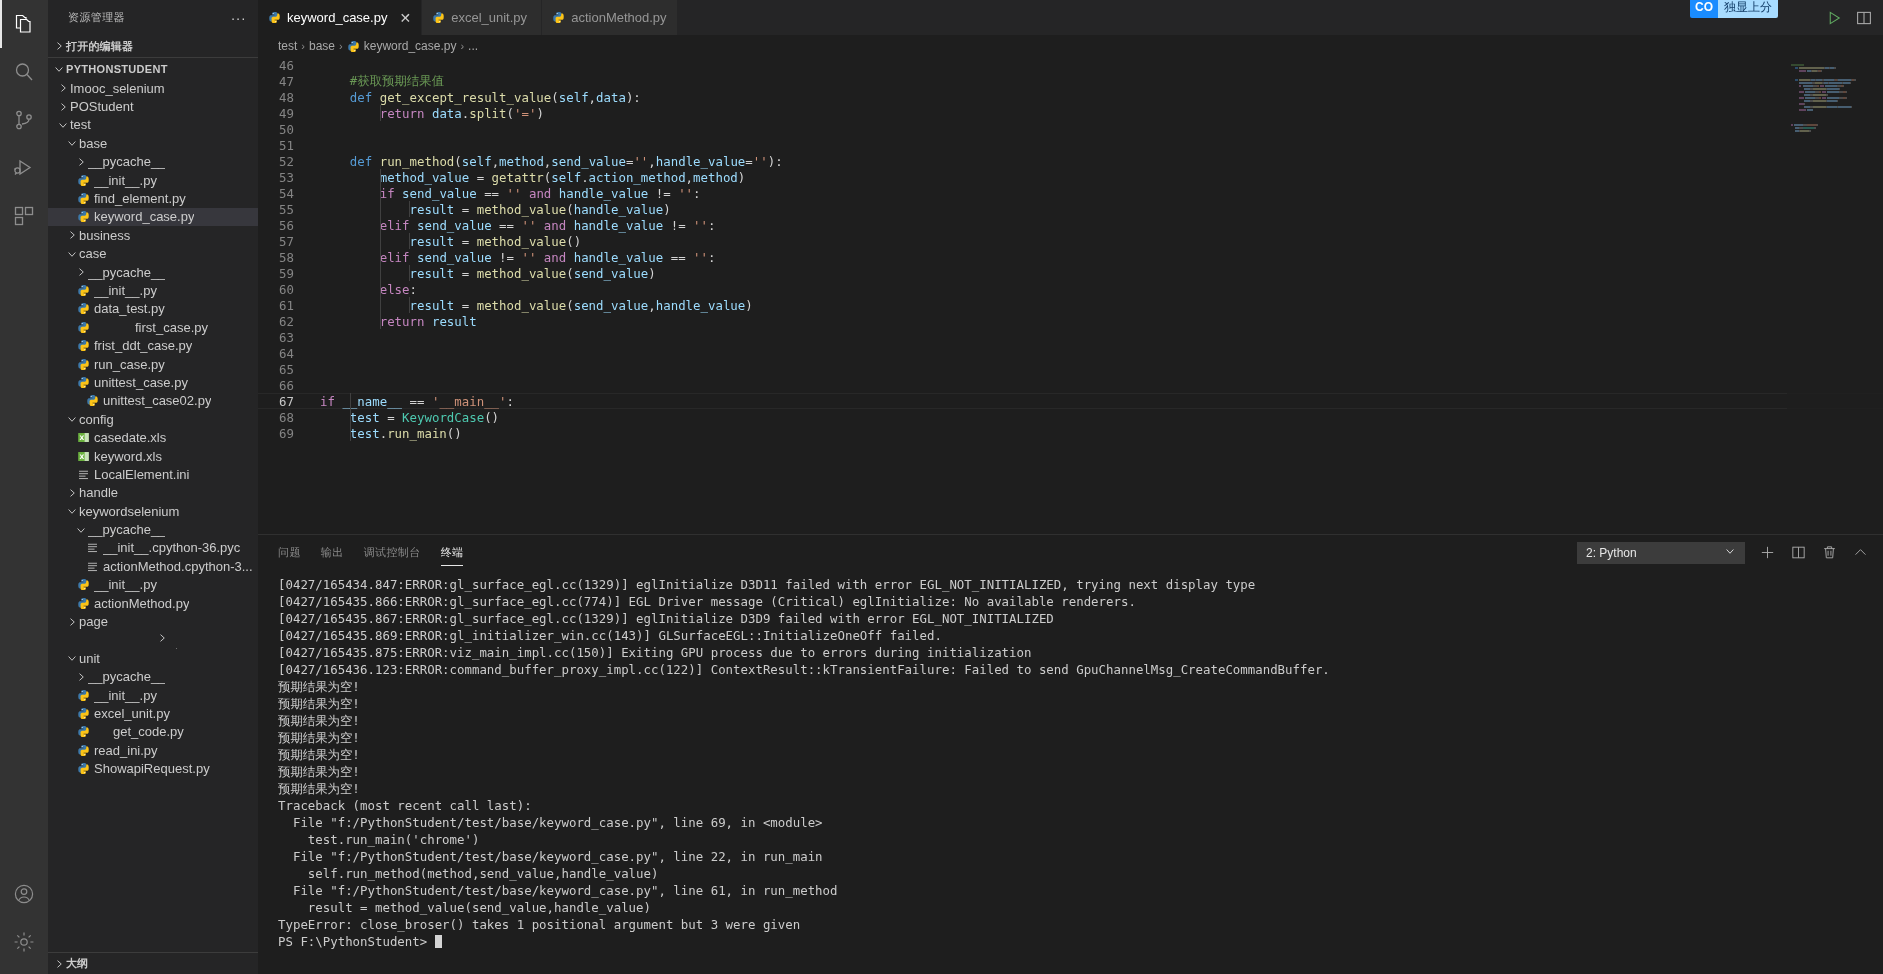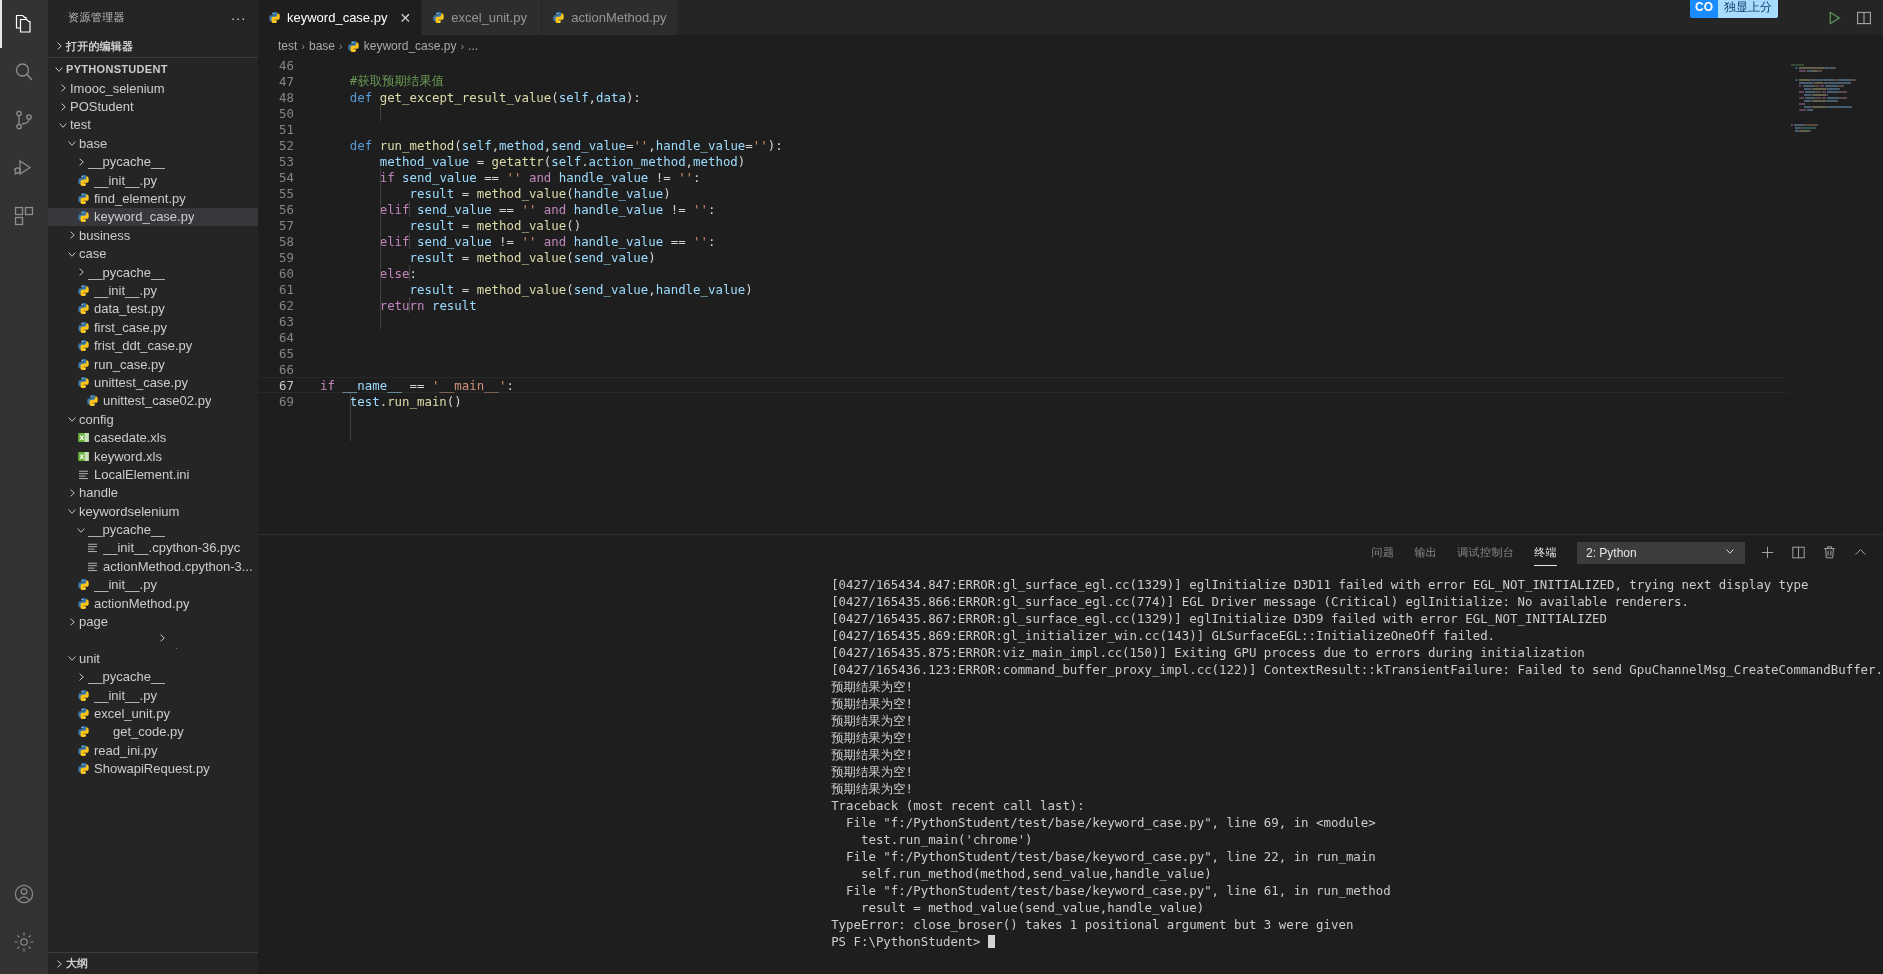--- a/index.html
+++ b/index.html
@@ -126,21 +126,21 @@
   .t-plain { color: #d4d4d4; }
   .t-cls { color: #4ec9b0; }
 
   .minimap {
     position: absolute; top: 0; right: 0; width: 96px; height: 100%;
     background: #1e1e1e; opacity:.85; pointer-events: none;
   }
   .mm-line { height: 2px; margin-bottom: 1px; }
 
   
-  .panel { height: 440px; flex: 0 0 440px; background: #1e1e1e; display:flex; flex-direction:column; border-top: 1px solid #303030; align-items: flex-end;}
+  .panel { height: 440px; flex: 0 0 440px; background: #1e1e1e; display:flex; flex-direction:column; border-top: 1px solid #303030;}
   .paneltabs { height: 35px; display: flex; align-items: center; padding-left: 20px; gap: 20px; position: relative;}
   .ptab { font-size: 11px; color: #8a8a8a; text-transform: uppercase; letter-spacing:.4px; height:35px; display:flex; align-items:center; position:relative;}
   .ptab.active { color: #e7e7e7; }
   .ptab.active::after { content:""; position:absolute; left:0; right:0; bottom:4px; height:1px; background:#e7e7e7; }
   .paneltools { margin-left:auto; display:flex; align-items:center; gap:14px; padding-right: 14px; }
   .termselect {
     background: #3c3c3c; color:#e7e7e7; font-size:12px;
     height: 22px; min-width: 168px; display:flex; align-items:center;
     padding: 0 8px; justify-content: space-between; border:1px solid #3c3c3c;
   }
@@ -374,21 +374,21 @@
           <span class="fico">
             <svg width="13" height="13" viewBox="0 0 16 16">
               <path d="M7.8 1.2c-2 0-2.6.9-2.6 2v1.4h2.8v.5H3.9c-1.1 0-2 .7-2.2 2-.2 1.4-.2 2.3 0 3.8.2 1.2.9 2 2 2h1v-1.7c0-1.2 1-2.2 2.2-2.2h2.8c1 0 1.9-.9 1.9-2V3.2c0-1.1-.9-1.9-2-2H7.8z" fill="#3c78a9"></path>
               <path d="M8.2 14.8c2 0 2.6-.9 2.6-2v-1.4H8v-.5h4.1c1.1 0 2-.7 2.2-2 .2-1.4.2-2.3 0-3.8-.2-1.2-.9-2-2-2h-1v1.7c0 1.2-1 2.2-2.2 2.2H6.3c-1 0-1.9.9-1.9 2v3.8c0 1.1.9 1.9 2 2h1.8z" fill="#fcc417"></path>
               <circle cx="6.4" cy="3.1" r=".62" fill="#fff"></circle>
               <circle cx="9.6" cy="12.9" r=".62" fill="#fff"></circle>
             </svg>
           </span>
           <span class="lbl">data_test.py</span>
         </div>
-        <div class="row" style="padding-left: 26px;">
+        <div class="row" style="padding-left: 26px; gap: 41px;">
           <span class="fico">
             <svg width="13" height="13" viewBox="0 0 16 16">
               <path d="M7.8 1.2c-2 0-2.6.9-2.6 2v1.4h2.8v.5H3.9c-1.1 0-2 .7-2.2 2-.2 1.4-.2 2.3 0 3.8.2 1.2.9 2 2 2h1v-1.7c0-1.2 1-2.2 2.2-2.2h2.8c1 0 1.9-.9 1.9-2V3.2c0-1.1-.9-1.9-2-2H7.8z" fill="#3c78a9"></path>
               <path d="M8.2 14.8c2 0 2.6-.9 2.6-2v-1.4H8v-.5h4.1c1.1 0 2-.7 2.2-2 .2-1.4.2-2.3 0-3.8-.2-1.2-.9-2-2-2h-1v1.7c0 1.2-1 2.2-2.2 2.2H6.3c-1 0-1.9.9-1.9 2v3.8c0 1.1.9 1.9 2 2h1.8z" fill="#fcc417"></path>
               <circle cx="6.4" cy="3.1" r=".62" fill="#fff"></circle>
               <circle cx="9.6" cy="12.9" r=".62" fill="#fff"></circle>
             </svg>
           </span>
           <span class="lbl">first_case.py</span>
         </div>
@@ -703,38 +703,40 @@
         <span>keyword_case.py</span>
         <span class="bc-sep">›</span>
         <span>...</span>
       </div>
 
     <div class="codearea">
       <div class="codescroll" id="code-lines">
           <div class="codeline"><div class="gutter">46</div><div class="codetext"></div></div>
           <div class="codeline"><div class="gutter">47</div><div class="codetext"><span class="t-cmt">    #获取预期结果值</span></div></div>
           <div class="codeline"><div class="gutter">48</div><div class="codetext"><span class="t-plain">    </span><span class="t-def">def</span><span class="t-plain"> </span><span class="t-fn">get_except_result_value</span><span class="t-plain">(</span><span class="t-var">self</span><span class="t-plain">,</span><span class="t-var">data</span><span class="t-plain">):</span></div></div>
+          <div class="codeline"><div class="gutter">49</div><div class="codetext"><span class="t-plain">        </span><span class="t-kw">return</span><span class="t-plain"> </span><span class="t-var">data</span><span class="t-plain">.</span><span class="t-fn">split</span><span class="t-plain">(</span><span class="t-str">'='</span><span class="t-plain">)</span></div></div>
           <div class="codeline"><div class="gutter">50</div><div class="codetext"></div></div>
           <div class="codeline"><div class="gutter">51</div><div class="codetext"></div></div>
           <div class="codeline"><div class="gutter">52</div><div class="codetext"><span class="t-plain">    </span><span class="t-def">def</span><span class="t-plain"> </span><span class="t-fn">run_method</span><span class="t-plain">(</span><span class="t-var">self</span><span class="t-plain">,</span><span class="t-var">method</span><span class="t-plain">,</span><span class="t-var">send_value</span><span class="t-plain">=</span><span class="t-str">''</span><span class="t-plain">,</span><span class="t-var">handle_value</span><span class="t-plain">=</span><span class="t-str">''</span><span class="t-plain">):</span></div></div>
           <div class="codeline"><div class="gutter">53</div><div class="codetext"><span class="t-plain">        </span><span class="t-var">method_value</span><span class="t-plain"> = </span><span class="t-fn">getattr</span><span class="t-plain">(</span><span class="t-var">self</span><span class="t-plain">.</span><span class="t-var">action_method</span><span class="t-plain">,</span><span class="t-var">method</span><span class="t-plain">)</span></div></div>
           <div class="codeline"><div class="gutter">54</div><div class="codetext"><span class="t-plain">        </span><span class="t-kw">if</span><span class="t-plain"> </span><span class="t-var">send_value</span><span class="t-plain"> == </span><span class="t-str">''</span><span class="t-plain"> </span><span class="t-kw">and</span><span class="t-plain"> </span><span class="t-var">handle_value</span><span class="t-plain"> != </span><span class="t-str">''</span><span class="t-plain">:</span></div></div>
           <div class="codeline"><div class="gutter">55</div><div class="codetext"><span class="t-plain">            </span><span class="t-var">result</span><span class="t-plain"> = </span><span class="t-fn">method_value</span><span class="t-plain">(</span><span class="t-var">handle_value</span><span class="t-plain">)</span></div></div>
           <div class="codeline"><div class="gutter">56</div><div class="codetext"><span class="t-plain">        </span><span class="t-kw">elif</span><span class="t-plain"> </span><span class="t-var">send_value</span><span class="t-plain"> == </span><span class="t-str">''</span><span class="t-plain"> </span><span class="t-kw">and</span><span class="t-plain"> </span><span class="t-var">handle_value</span><span class="t-plain"> != </span><span class="t-str">''</span><span class="t-plain">:</span></div></div>
           <div class="codeline"><div class="gutter">57</div><div class="codetext"><span class="t-plain">            </span><span class="t-var">result</span><span class="t-plain"> = </span><span class="t-fn">method_value</span><span class="t-plain">()</span></div></div>
           <div class="codeline"><div class="gutter">58</div><div class="codetext"><span class="t-plain">        </span><span class="t-kw">elif</span><span class="t-plain"> </span><span class="t-var">send_value</span><span class="t-plain"> != </span><span class="t-str">''</span><span class="t-plain"> </span><span class="t-kw">and</span><span class="t-plain"> </span><span class="t-var">handle_value</span><span class="t-plain"> == </span><span class="t-str">''</span><span class="t-plain">:</span></div></div>
           <div class="codeline"><div class="gutter">59</div><div class="codetext"><span class="t-plain">            </span><span class="t-var">result</span><span class="t-plain"> = </span><span class="t-fn">method_value</span><span class="t-plain">(</span><span class="t-var">send_value</span><span class="t-plain">)</span></div></div>
           <div class="codeline"><div class="gutter">60</div><div class="codetext"><span class="t-plain">        </span><span class="t-kw">else</span><span class="t-plain">:</span></div></div>
           <div class="codeline"><div class="gutter">61</div><div class="codetext"><span class="t-plain">            </span><span class="t-var">result</span><span class="t-plain"> = </span><span class="t-fn">method_value</span><span class="t-plain">(</span><span class="t-var">send_value</span><span class="t-plain">,</span><span class="t-var">handle_value</span><span class="t-plain">)</span></div></div>
           <div class="codeline"><div class="gutter">62</div><div class="codetext"><span class="t-plain">        </span><span class="t-kw">return</span><span class="t-plain"> </span><span class="t-var">result</span></div></div>
           <div class="codeline"><div class="gutter">63</div><div class="codetext"></div></div>
           <div class="codeline"><div class="gutter">64</div><div class="codetext"></div></div>
           <div class="codeline"><div class="gutter">65</div><div class="codetext"></div></div>
           <div class="codeline"><div class="gutter">66</div><div class="codetext"></div></div>
           <div class="codeline" style="background: rgb(30, 30, 30); border-top: 1px solid rgb(40, 40, 40); border-bottom: 1px solid rgb(40, 40, 40); height: 16px;"><div class="gutter" style="color: rgb(198, 198, 198);">67</div><div class="codetext"><span class="t-kw">if</span><span class="t-plain"> </span><span class="t-var">__name__</span><span class="t-plain"> == </span><span class="t-str">'__main__'</span><span class="t-plain">:</span></div></div>
+          <div class="codeline"><div class="gutter">68</div><div class="codetext"><span class="t-plain">    </span><span class="t-var">test</span><span class="t-plain"> = </span><span class="t-cls">KeywordCase</span><span class="t-plain">()</span></div></div>
           <div class="codeline"><div class="gutter">69</div><div class="codetext"><span class="t-plain">    </span><span class="t-var">test</span><span class="t-plain">.</span><span class="t-fn">run_main</span><span class="t-plain">()</span></div></div>
           <div style="position: absolute; left: 121.6px; top: 48px; height: 16px; width: 1px; background: rgb(64, 64, 64);"></div>
           <div style="position: absolute; left: 121.6px; top: 112px; height: 160px; width: 1px; background: rgb(64, 64, 64);"></div>
           <div style="position: absolute; left: 151.4px; top: 144px; height: 16px; width: 1px; background: rgb(64, 64, 64);"></div>
           <div style="position: absolute; left: 151.4px; top: 176px; height: 16px; width: 1px; background: rgb(64, 64, 64);"></div>
           <div style="position: absolute; left: 151.4px; top: 208px; height: 16px; width: 1px; background: rgb(64, 64, 64);"></div>
           <div style="position: absolute; left: 151.4px; top: 240px; height: 16px; width: 1px; background: rgb(64, 64, 64);"></div>
           <div style="position: absolute; left: 91.8px; top: 336px; height: 48px; width: 1px; background: rgb(64, 64, 64);"></div>
         </div>
       <div class="minimap" id="minimap" style="padding-top: 4px;">

